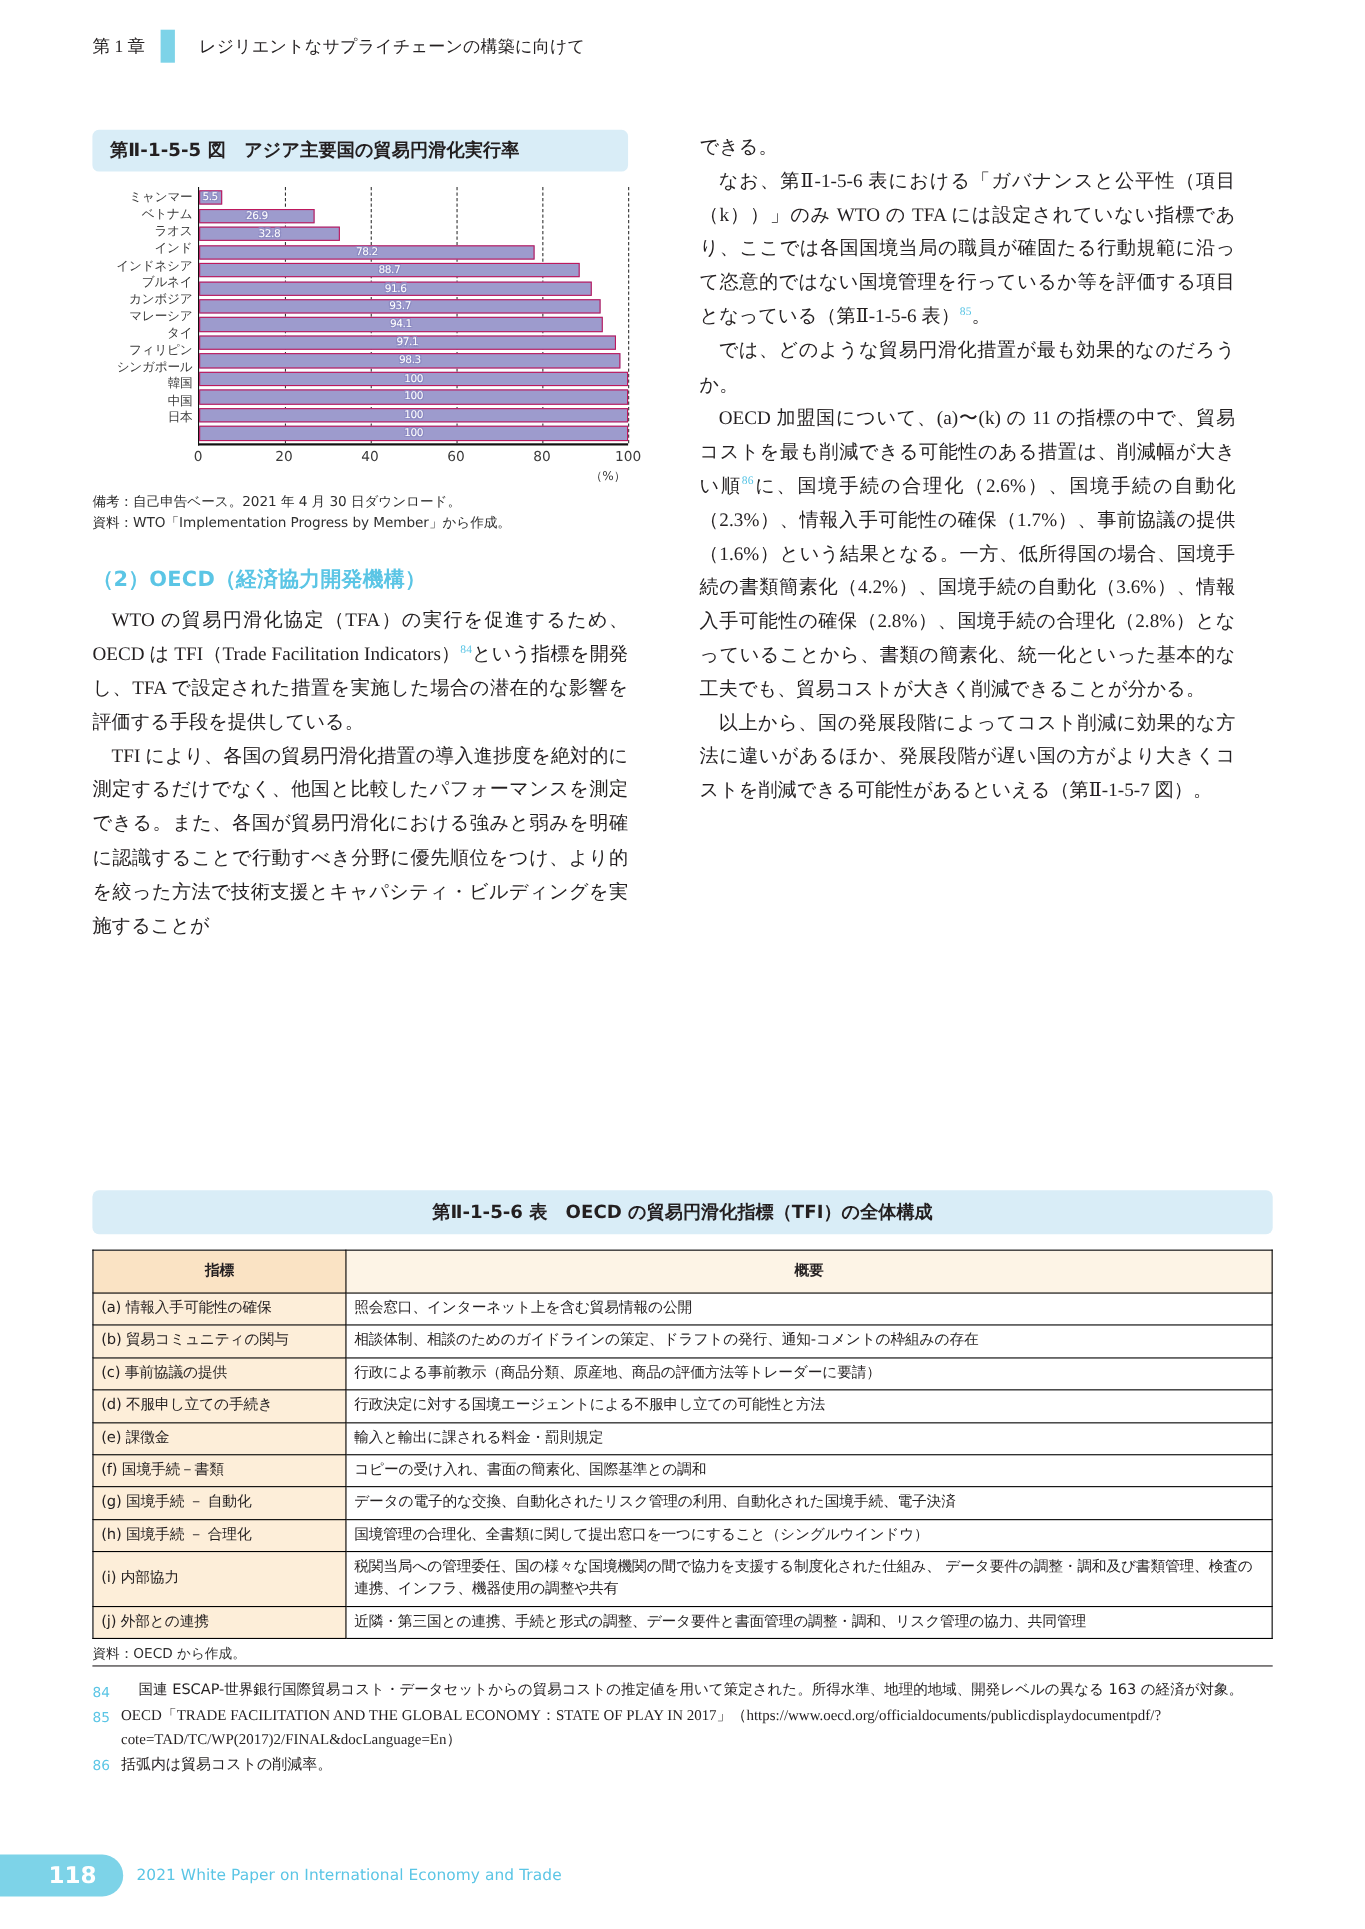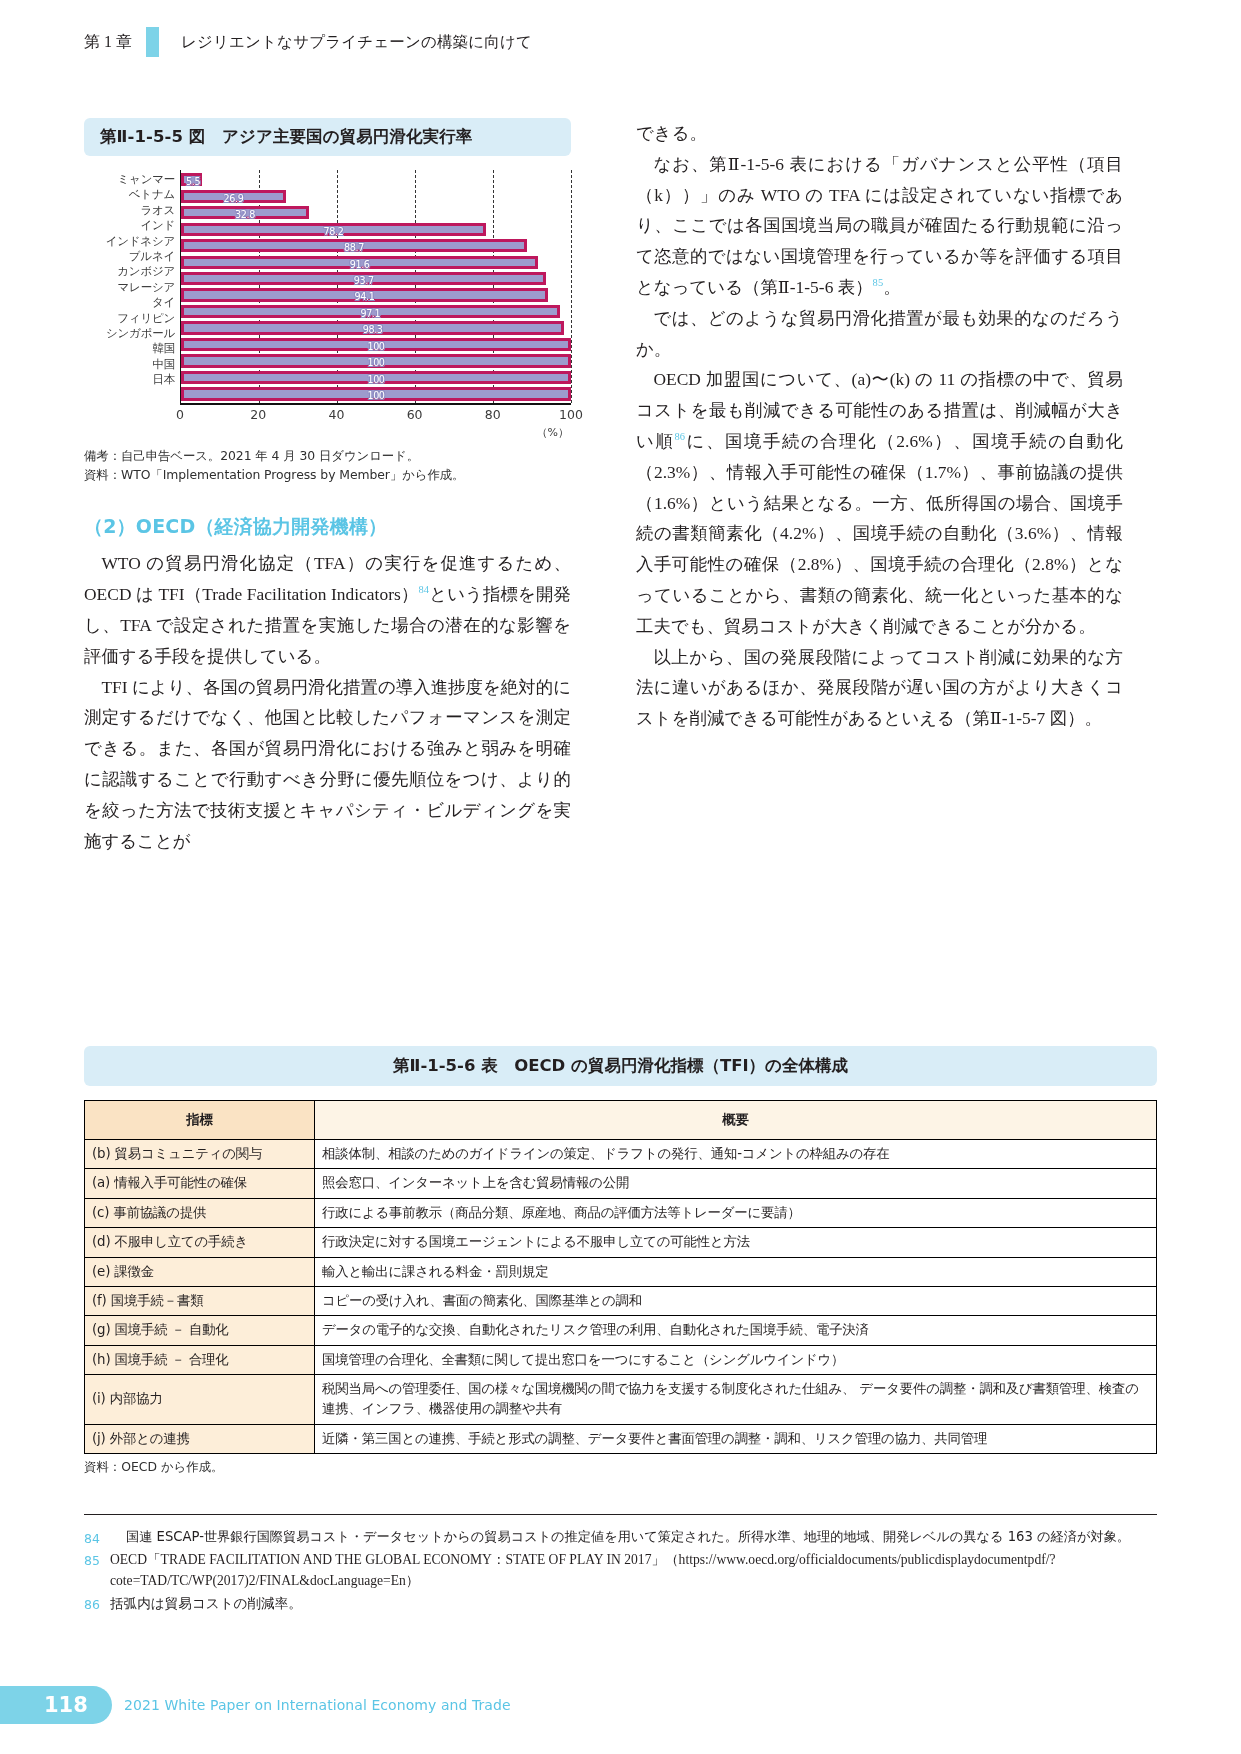--- a/index.html
+++ b/index.html
@@ -128,21 +128,21 @@
   }
   .bar-row {
     height: 15.4px;
     position: relative;
     z-index: 2;
   }
   .bar {
     height: 13.2px;
     margin-top: 1.1px;
     background: #9d9bcd;
-    border: 3px solid #be185d;
+    border: 1px solid #be185d;
     box-sizing: border-box;
     position: relative;
   }
   .bar-val {
     position: absolute;
     left: 0;
     right: 0;
     top: -1px;
     text-align: center;
     font-size: 9.6px;
@@ -216,21 +216,21 @@
     font-size: 10.5px;
     color: #5bc5e5;
     vertical-align: super;
     line-height: 0;
   }
 
   
   .tbl-wrap {
     position: absolute;
     left: 84px;
-    top: 1046px;
+    top: 1082px;
     width: 1073px;
   }
   table.tfi {
     border-collapse: collapse;
     width: 100%;
     font-family: "DejaVu Sans", sans-serif;
     table-layout: fixed;
   }
   table.tfi th, table.tfi td {
     border: 1px solid #000;
@@ -479,26 +479,26 @@
   <div class="tbl-caption">第Ⅱ-1-5-6 表　OECD の貿易円滑化指標（TFI）の全体構成</div>
   <table class="tfi" style="margin-top:14px;">
     <thead>
       <tr>
         <th style="width:215px;">指標</th>
         <th class="col-desc">概要</th>
       </tr>
     </thead>
     <tbody id="tfi-body">
         <tr>
+          <td class="ind">(a) 情報入手可能性の確保</td>
+          <td class="desc">照会窓口、インターネット上を含む貿易情報の公開</td>
+        </tr>
+        <tr>
           <td class="ind">(b) 貿易コミュニティの関与</td>
           <td class="desc">相談体制、相談のためのガイドラインの策定、ドラフトの発行、通知-コメントの枠組みの存在</td>
-        </tr>
-        <tr>
-          <td class="ind">(a) 情報入手可能性の確保</td>
-          <td class="desc">照会窓口、インターネット上を含む貿易情報の公開</td>
         </tr>
         <tr>
           <td class="ind">(c) 事前協議の提供</td>
           <td class="desc">行政による事前教示（商品分類、原産地、商品の評価方法等トレーダーに要請）</td>
         </tr>
         <tr>
           <td class="ind">(d) 不服申し立ての手続き</td>
           <td class="desc">行政決定に対する国境エージェントによる不服申し立ての可能性と方法</td>
         </tr>
         <tr>

